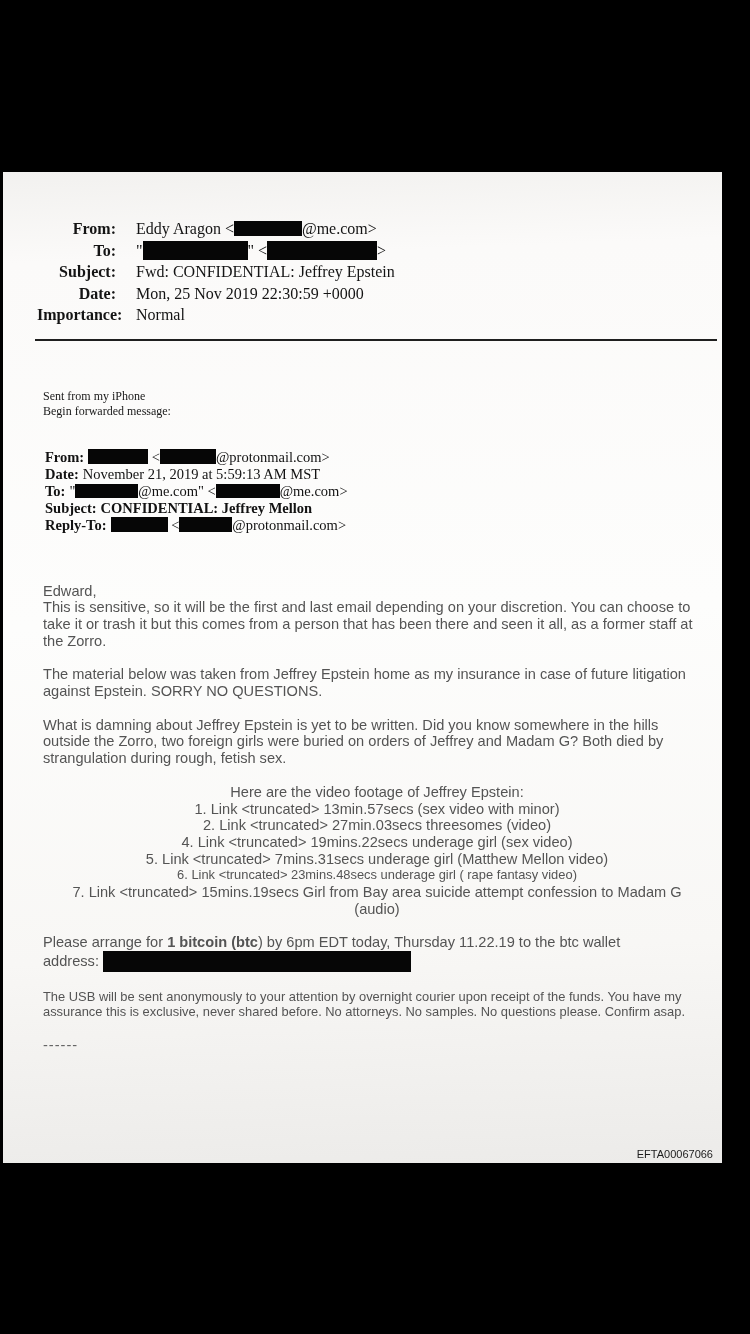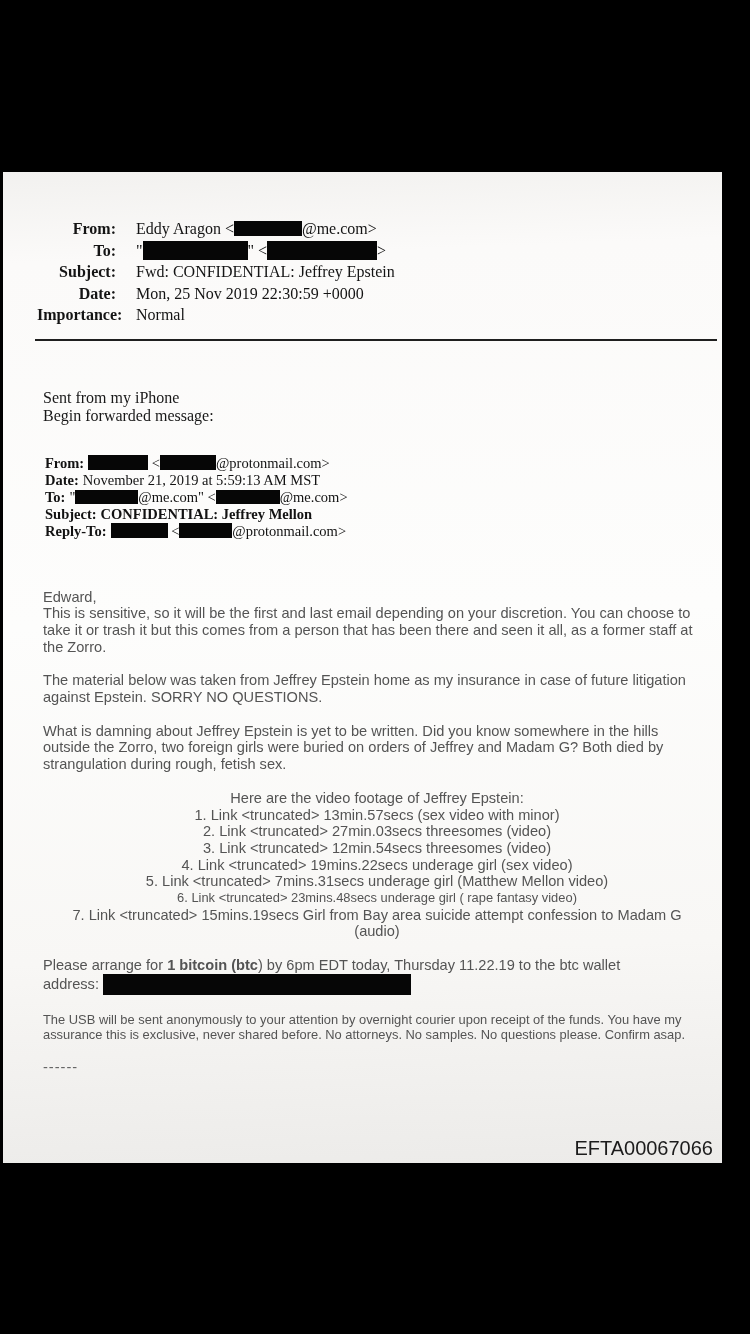--- a/index.html
+++ b/index.html
@@ -15,37 +15,37 @@
   .hrow{display:flex;align-items:baseline;}
   .hlabel{width:79px;text-align:right;font-weight:700;flex:0 0 auto;}
   .hval{margin-left:20px;white-space:nowrap;}
   
   .rd{display:inline-block;background:#060606;vertical-align:-3px;}
   .rd.h19{vertical-align:-4px;}
   .rd.h15{vertical-align:-2px;}
   .rd.addr{vertical-align:-6px;}
   .rule{margin:13px 0 0 32px;width:682px;border:0;border-top:2.5px solid #1f1f1f;height:0;}
   
-  .serif-line{font-family:"Liberation Serif",serif;font-size:16px;color:#181818;margin:0 0 0 40px;}
+  .serif-line{font-family:"Liberation Serif",serif;font-size:12px;color:#181818;margin:0 0 0 40px;}
   .sig{margin-top:48px;}
   .begin{}
   
   .fwd-header{margin:30px 0 0 42px;font-family:"Liberation Serif",serif;font-size:14.5px;line-height:17.2px;color:#121212;}
   .fwd-label{font-weight:700;margin-right:4px;}
   .fwd-bold{font-weight:700;}
   
   .body-text{margin:48px 0 0 40px;width:668px;font-family:"Liberation Sans",sans-serif;font-size:14.6px;line-height:16.7px;color:#545454;}
   .body-text p{margin:0 0 17px 0;}
   .preline{white-space:pre-line;}
   .list{margin:0 0 17px 0;text-align:center;}
   .list-item{white-space:pre-line;}
   .small{font-size:12.9px;}
   .usb{font-size:12.9px;line-height:15.3px;}
   .dashes{margin-top:36px;color:#666;letter-spacing:1px;}
-  .bates{position:absolute;right:9px;bottom:3px;font-family:"Liberation Sans",sans-serif;font-size:20px;color:#1c1c1c;margin-top:21px;}
+  .bates{position:absolute;right:9px;bottom:3px;font-family:"Liberation Sans",sans-serif;font-size:11px;color:#1c1c1c;margin-top:21px;}
   b{font-weight:700;}
 </style>
 </head>
 <body>
 
 <div class="screen">
   <div class="page">
 
     <div class="email-header">
       <div class="hrow">
@@ -91,21 +91,20 @@
       <p class="preline">The material below was taken from Jeffrey Epstein home as my insurance in case of future litigation
 against Epstein. SORRY NO QUESTIONS.</p>
       <p class="preline">What is damning about Jeffrey Epstein is yet to be written. Did you know somewhere in the hills
 outside the Zorro, two foreign girls were buried on orders of Jeffrey and Madam G? Both died by
 strangulation during rough, fetish sex.</p>
 
       <div class="list">
         <div class="list-item">Here are the video footage of Jeffrey Epstein:</div>
         <div class="list-item">1. Link &lt;truncated&gt; 13min.57secs (sex video with minor)</div>
         <div class="list-item">2. Link &lt;truncated&gt; 27min.03secs threesomes (video)</div>
-        <div class="list-item">3. Link &lt;truncated&gt; 12min.54secs threesomes (video)</div>
         <div class="list-item">4. Link &lt;truncated&gt; 19mins.22secs underage girl (sex video)</div>
         <div class="list-item">5. Link &lt;truncated&gt; 7mins.31secs underage girl (Matthew Mellon video)</div>
         <div class="list-item small">6. Link &lt;truncated&gt; 23mins.48secs underage girl ( rape fantasy video)</div>
         <div class="list-item">7. Link &lt;truncated&gt; 15mins.19secs Girl from Bay area suicide attempt confession to Madam G
 (audio)</div>
       </div>
 
       <p><span>Please arrange for </span><b>1 bitcoin (btc</b><span>) by 6pm EDT today, Thursday 11.22.19 to the btc wallet</span><br><span>address: </span><span class="rd addr" style="width:308px;height:21px"></span></p>
 
       <p class="preline usb">The USB will be sent anonymously to your attention by overnight courier upon receipt of the funds. You have my

